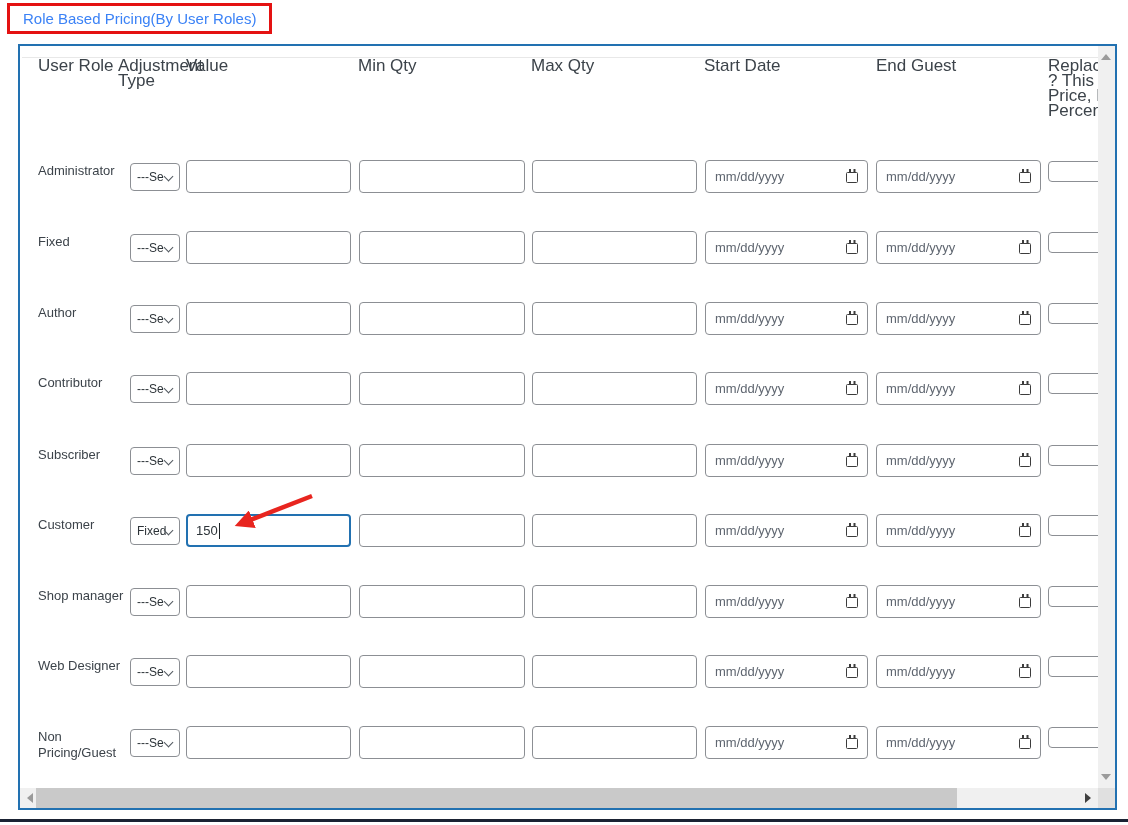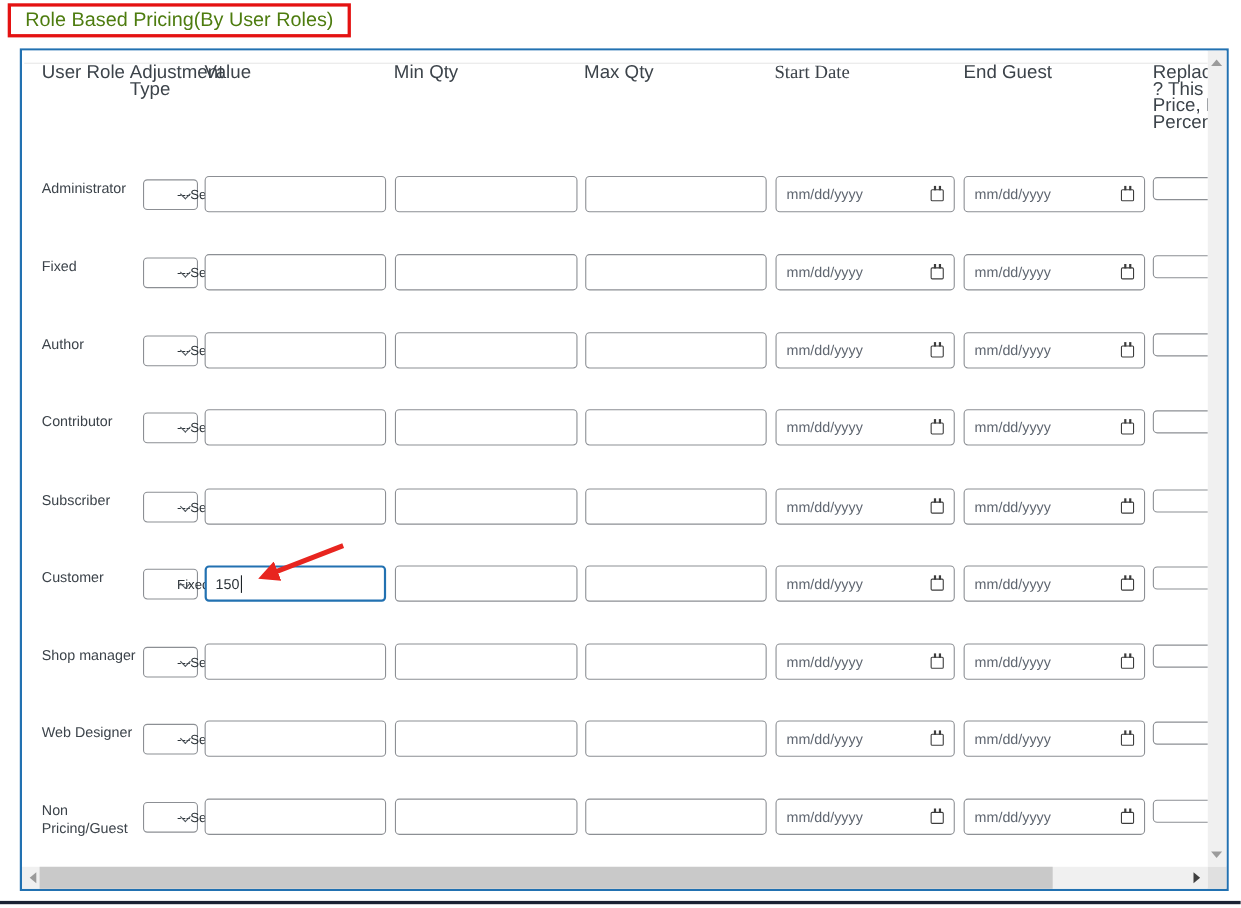--- a/index.html
+++ b/index.html
@@ -2,46 +2,46 @@
 <html><head>
 <meta charset="utf-8">
 <style>
   html,body{margin:0;padding:0;background:#fff;}
   body{width:1128px;height:825px;position:relative;overflow:hidden;
        font-family:"Liberation Sans",sans-serif;-webkit-font-smoothing:antialiased;}
 
   
   .titlebox{position:absolute;left:7px;top:3px;height:31px;border:3px solid #e41212;
             background:#fff;display:flex;align-items:center;padding:0 13px;box-sizing:border-box;}
-  .titlebox span{font-size:18px;color:#4d7c0f;white-space:nowrap;}
+  .titlebox span{font-size:15px;color:#3b82f6;white-space:nowrap;}
 
   
   .panel{position:absolute;left:18px;top:44px;width:1099px;height:766px;
          border:2px solid #2271b1;background:#fff;box-sizing:border-box;}
   .content{position:absolute;left:0;top:0;right:17px;bottom:20px;overflow:hidden;background:#fff;}
   .topline{position:absolute;left:2px;right:0;top:11px;height:1px;background:#e8e8e8;}
 
   
   .hdr{position:absolute;top:12px;font-size:17px;line-height:15px;color:#3c434a;}
   .h-role{left:18px;}
   .h-adj{left:98px;width:64px;}
   .h-val{left:166px;}
   .h-min{left:338px;}
   .h-max{left:511px;}
-  .h-sd{left:684px;font-family:Liberation Serif, serif;}
+  .h-sd{left:684px;}
   .h-ed{left:856px;}
   .h-rep{left:1028px;white-space:nowrap;}
 
   
   .row{position:absolute;left:0;width:889px;height:36px;}
   .rl{position:absolute;left:18px;top:3px;width:92px;font-size:13px;line-height:16px;color:#3c434a;}
   .sel{position:absolute;left:110px;top:3px;width:50px;height:28px;border:1px solid #8c8f94;
        border-radius:4px;background:#fff;box-sizing:border-box;cursor:pointer;}
   .sel .st{position:absolute;left:6px;top:6px;font-size:12px;color:#2c3338;white-space:nowrap;
-           max-width:30px;overflow:hidden;margin-left:24px;}
+           max-width:30px;overflow:hidden;}
   .sel .ch{position:absolute;right:7px;top:9px;width:6px;height:6px;
            border-right:1.7px solid #50575e;border-bottom:1.7px solid #50575e;transform:rotate(45deg);}
   .inp{position:absolute;top:0;height:33px;border:1px solid #8c8f94;border-radius:4px;background:#fff;
        box-sizing:border-box;font:13px "Liberation Sans",sans-serif;color:#2c3338;padding:0 9px;outline:none;}
   .inp::placeholder{color:#5f6670;opacity:1;}
   .v{left:166px;width:165px;}
   .mn{left:339px;width:166px;}
   .mx{left:512px;width:165px;}
   .dw{position:absolute;top:0;height:33px;}
   .dw.sd{left:685px;width:163px;}

